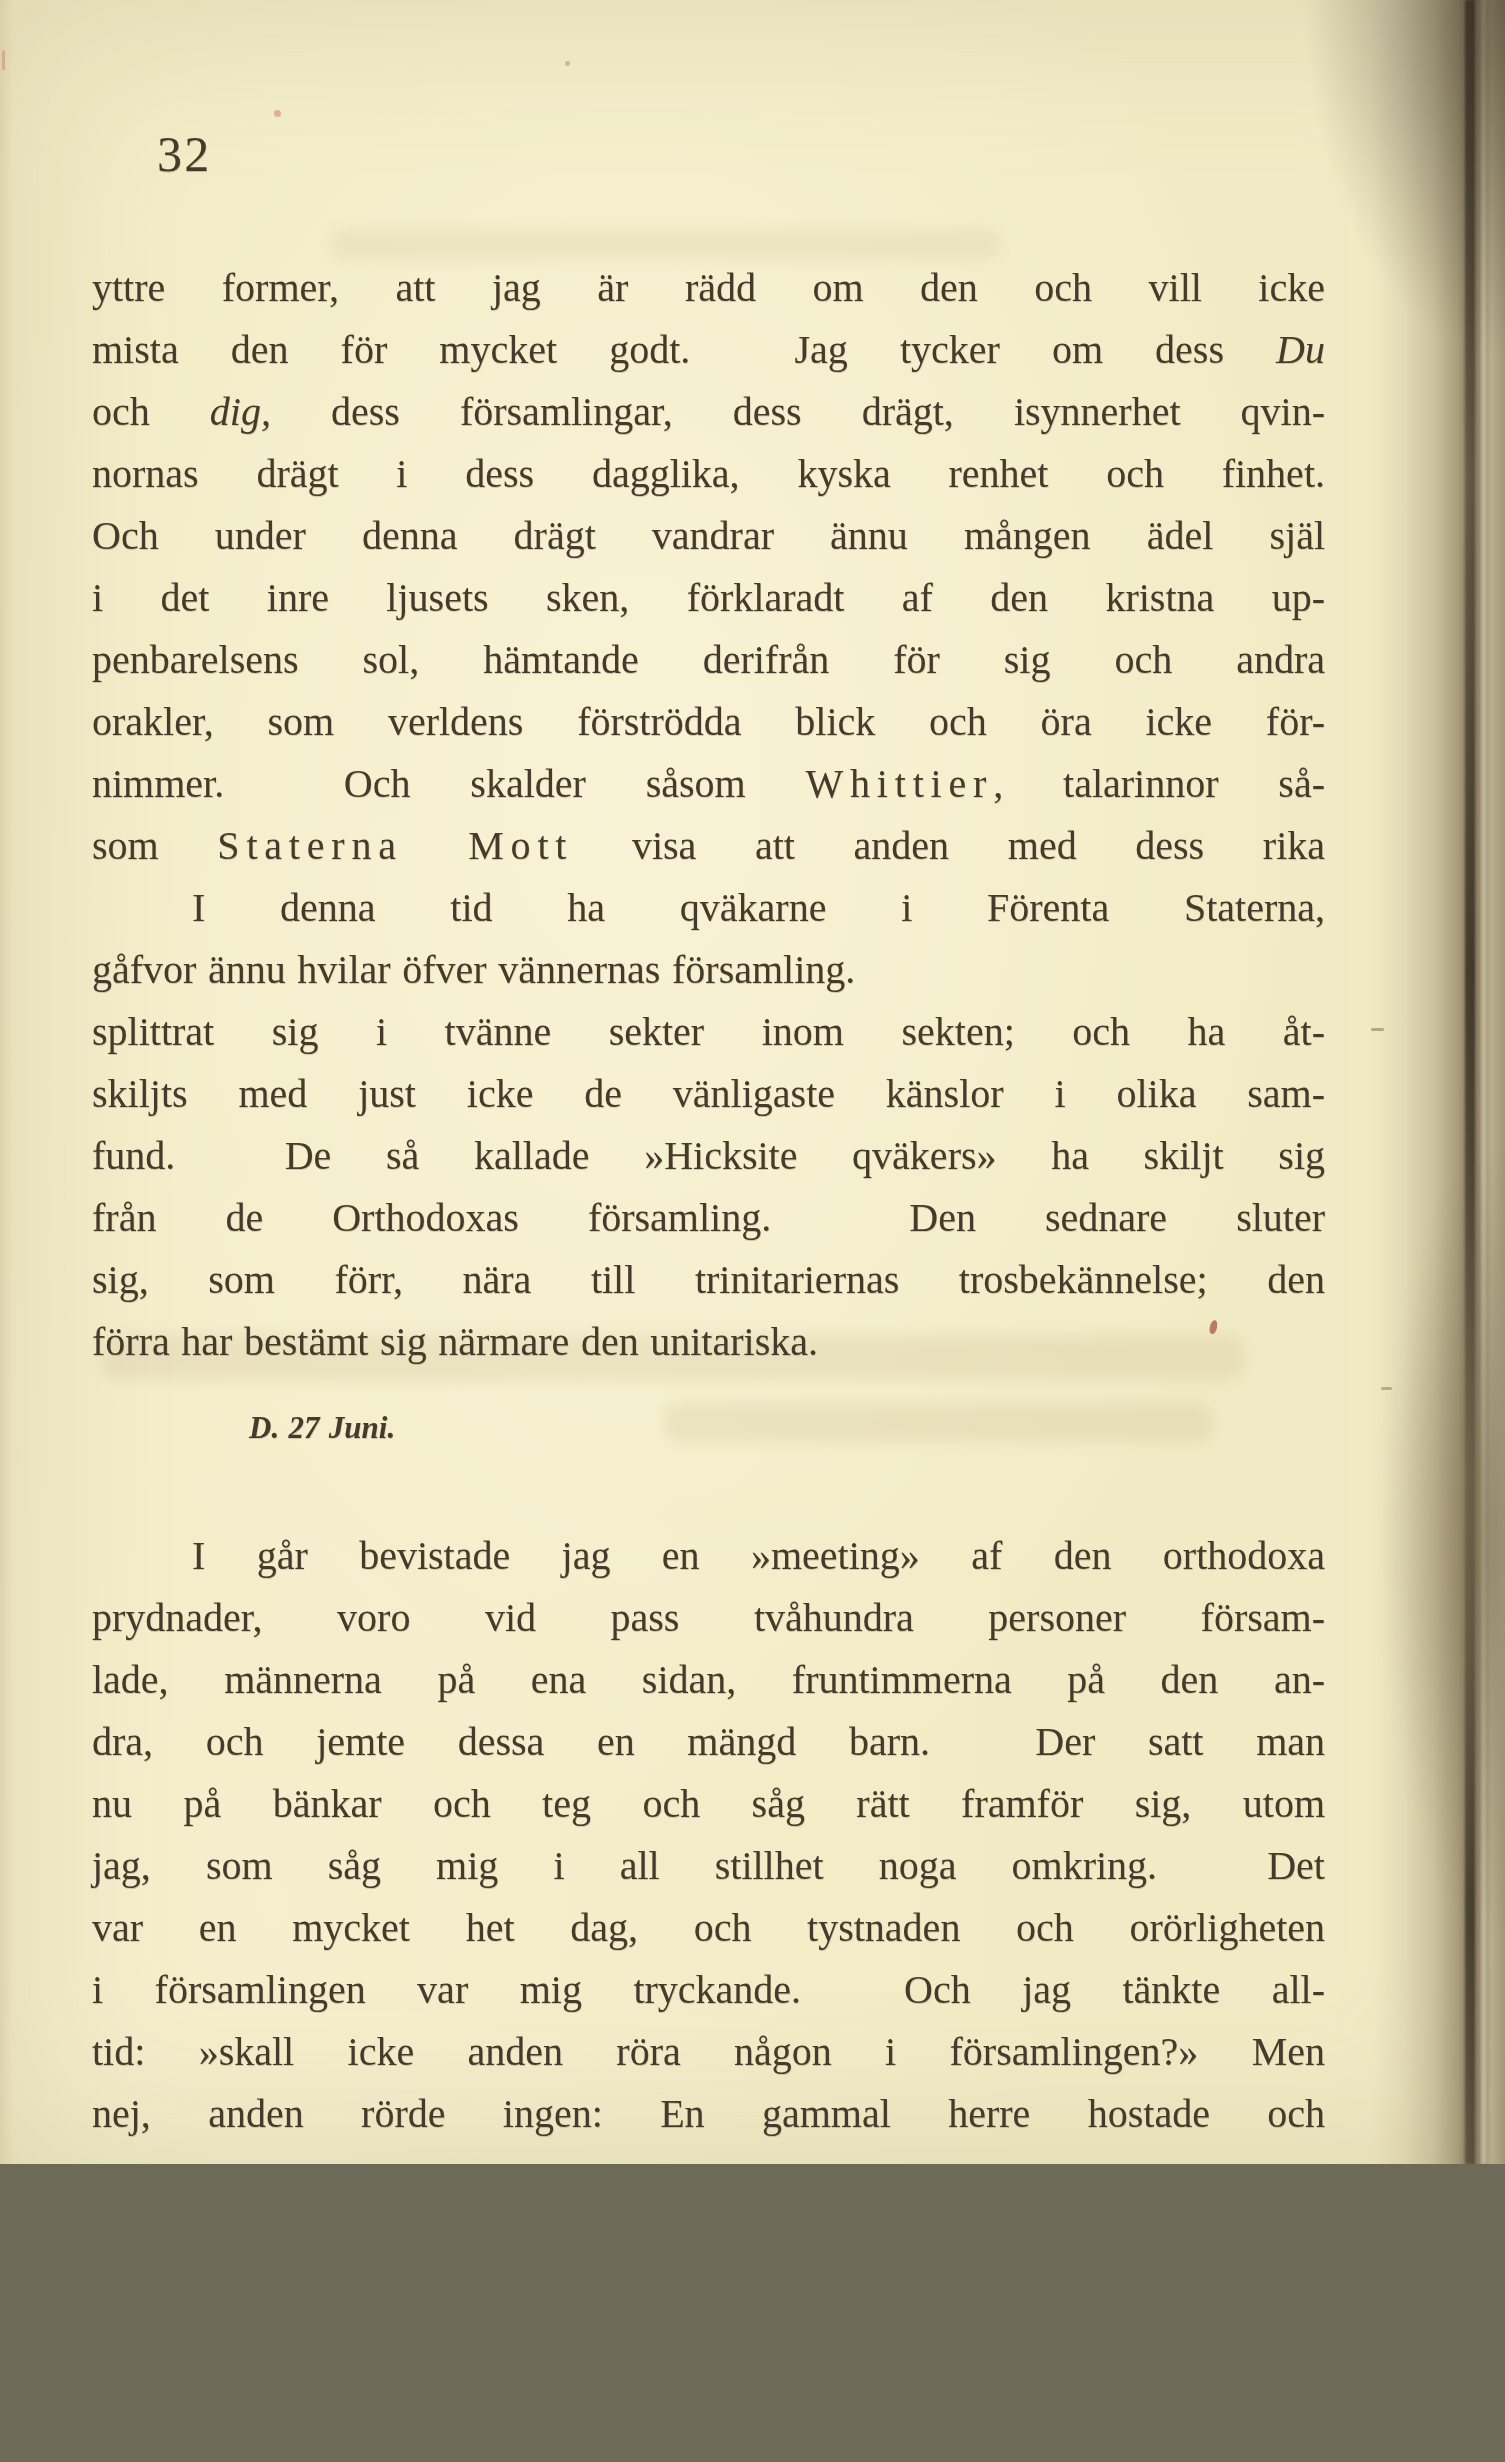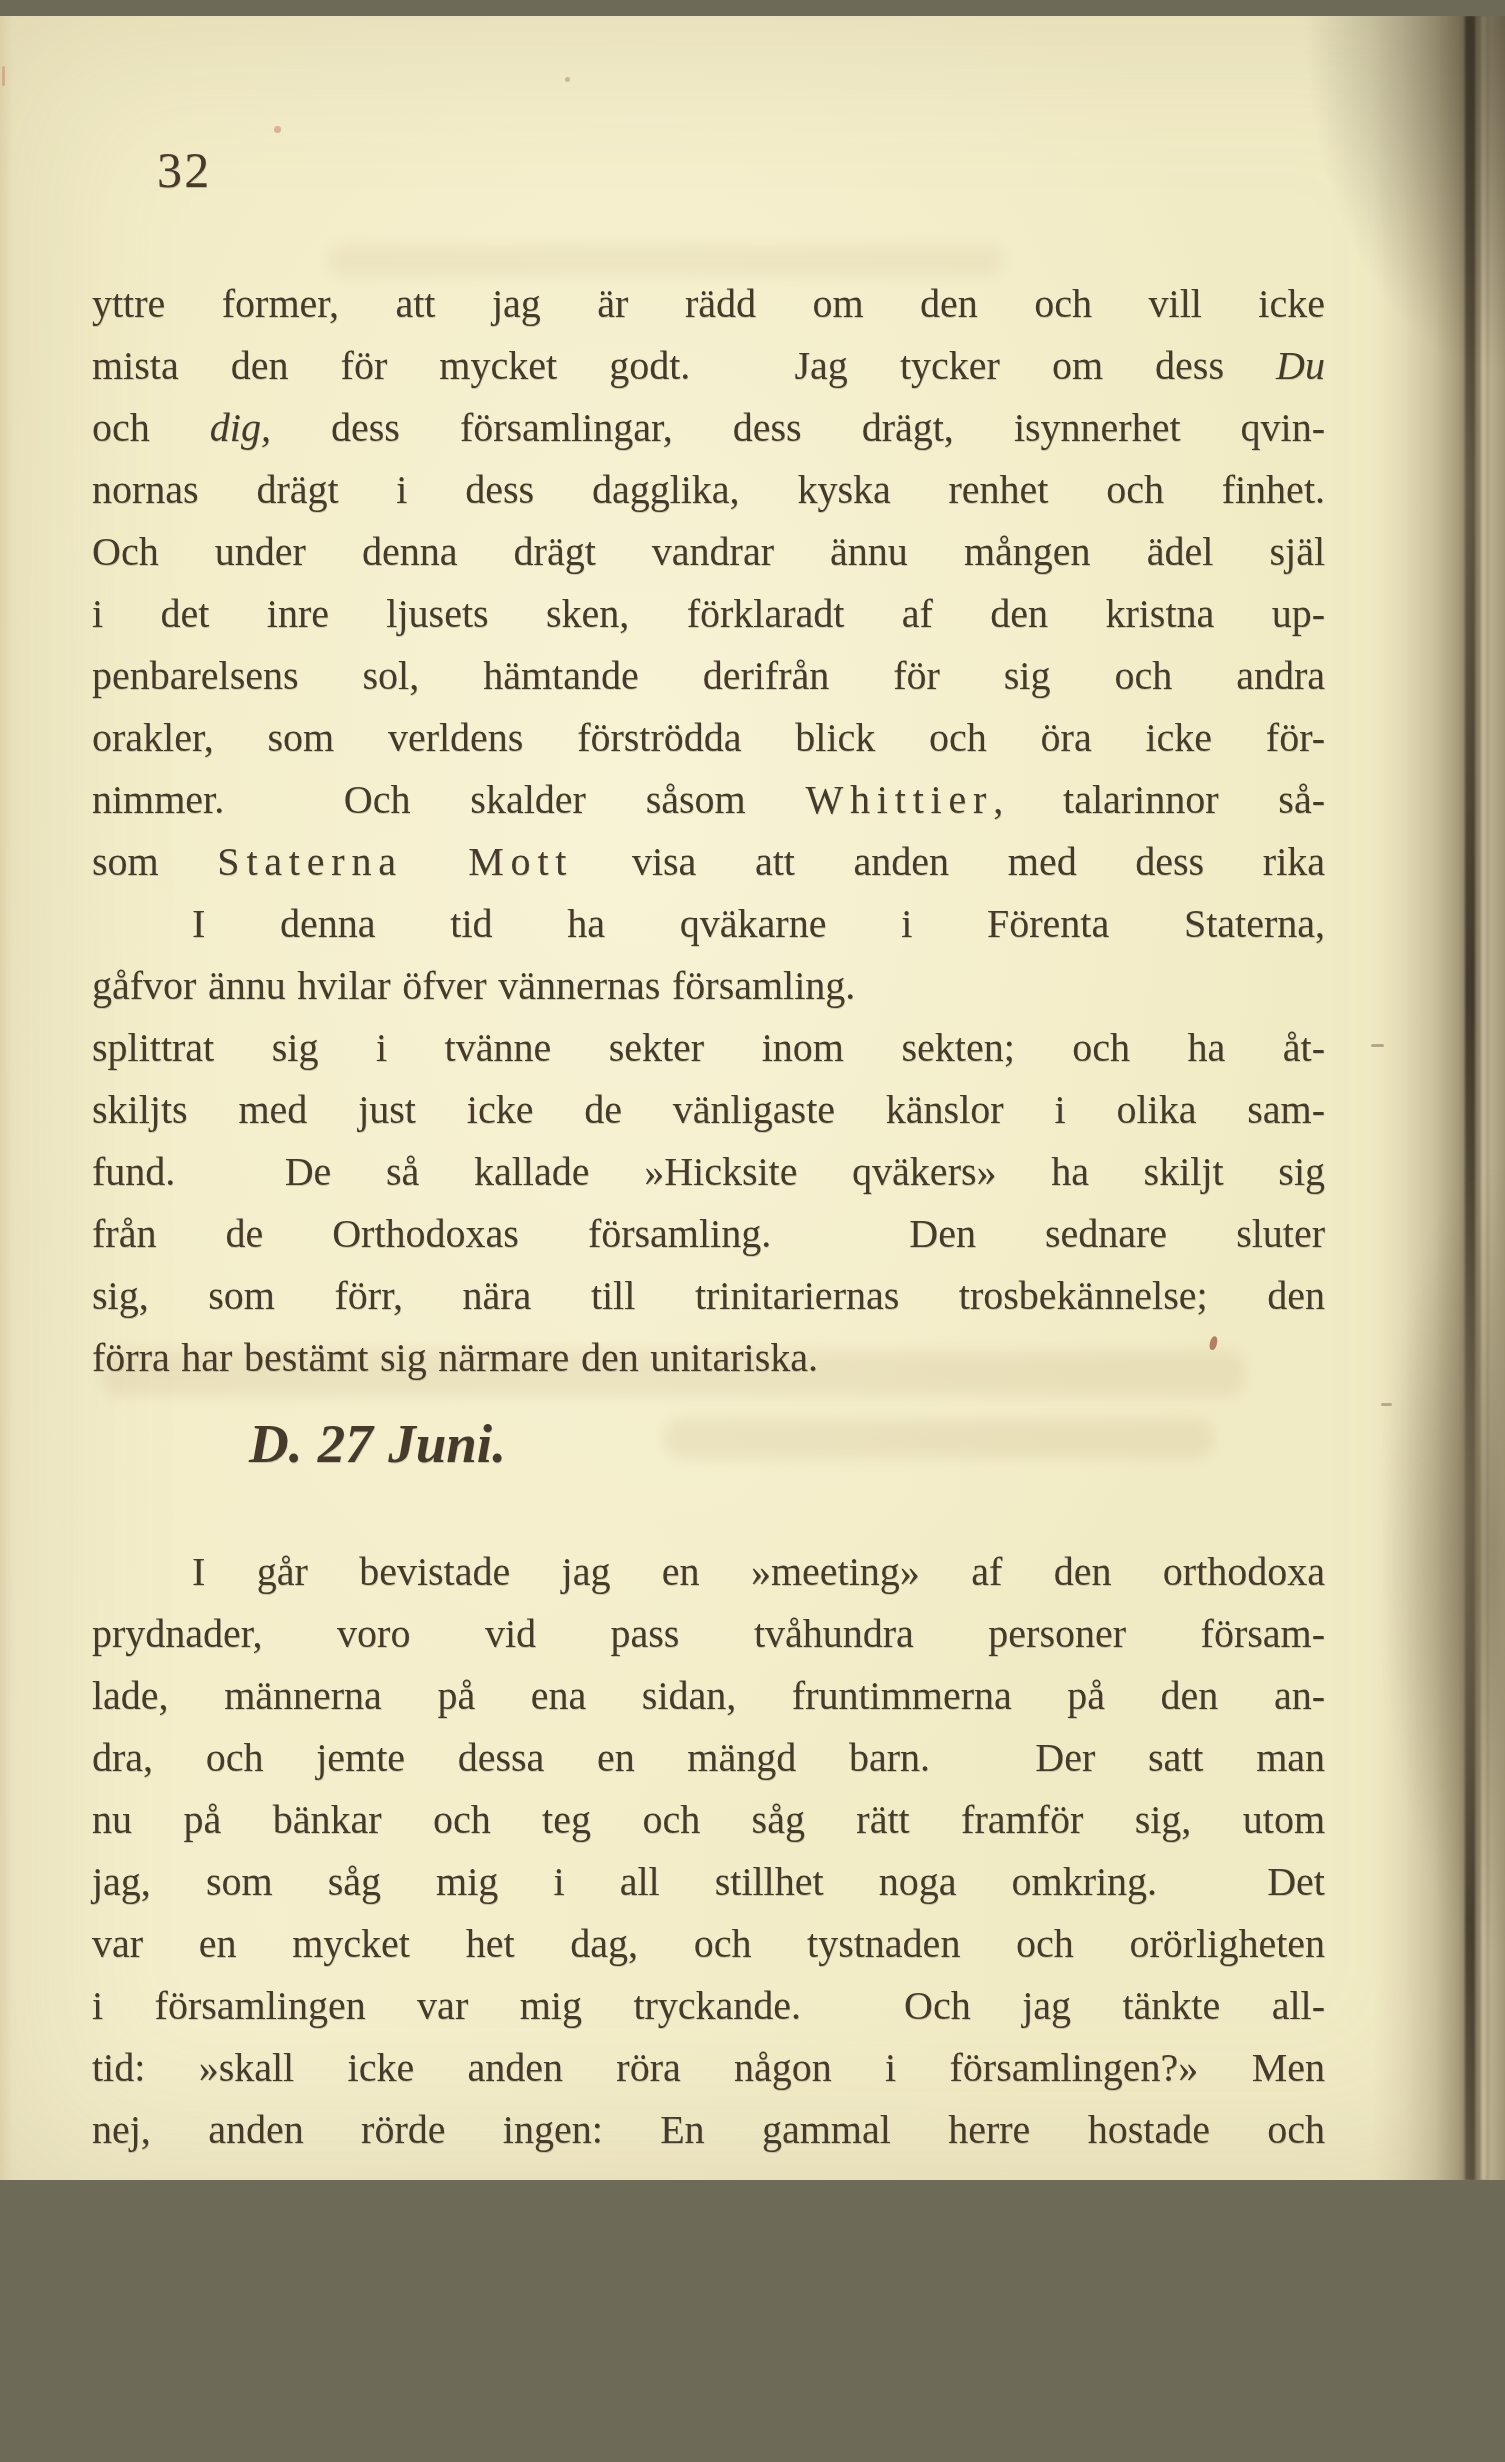--- a/index.html
+++ b/index.html
@@ -1,19 +1,19 @@
 <!DOCTYPE html>
 <html style="font-size:12.5px"><head>
 <meta charset="utf-8">
 <style>
   html,body{margin:0;padding:0;background:#6e6a58;}
   .page{
     position:relative;
     width:1506px;height:2164px;
-    margin:16px auto;
+    margin:0 auto;
     overflow:hidden;
     font-family:"Liberation Serif","DejaVu Serif",serif;
     background:
       radial-gradient(ellipse at 42% 36%, rgba(249,244,216,.9) 0%, rgba(249,244,216,0) 55%),
       radial-gradient(ellipse at 18% 88%, rgba(246,240,208,.7) 0%, rgba(246,240,208,0) 45%),
       #f1ebc5;
     box-shadow:inset 0 0 172px rgba(152,132,92,.22);
   }
   
   .edge-right{
@@ -85,21 +85,21 @@
     text-align:justify;text-align-last:justify;
     white-space:pre-wrap;
     word-spacing:1.6px;
     text-shadow:0.5px 0.7px 0 rgba(69,58,43,.22);
   }
   .line.left{text-align:left;text-align-last:left;}
   .line.indent{text-indent:100px;}
   .line.heading{
     margin-top:23.5px;margin-bottom:66px;
     text-align:right;text-align-last:left;text-indent:157px;
-    font-size:55px;font-weight:600;
+    font-size:31px;font-weight:600;
   }
   .run-i{font-style:italic;}
   .run-s{letter-spacing:.17em;}
 </style>
 </head>
 <body>
 
 <div class="page">
   <div class="edge-right"></div>
   <div class="corner-tr"></div>

